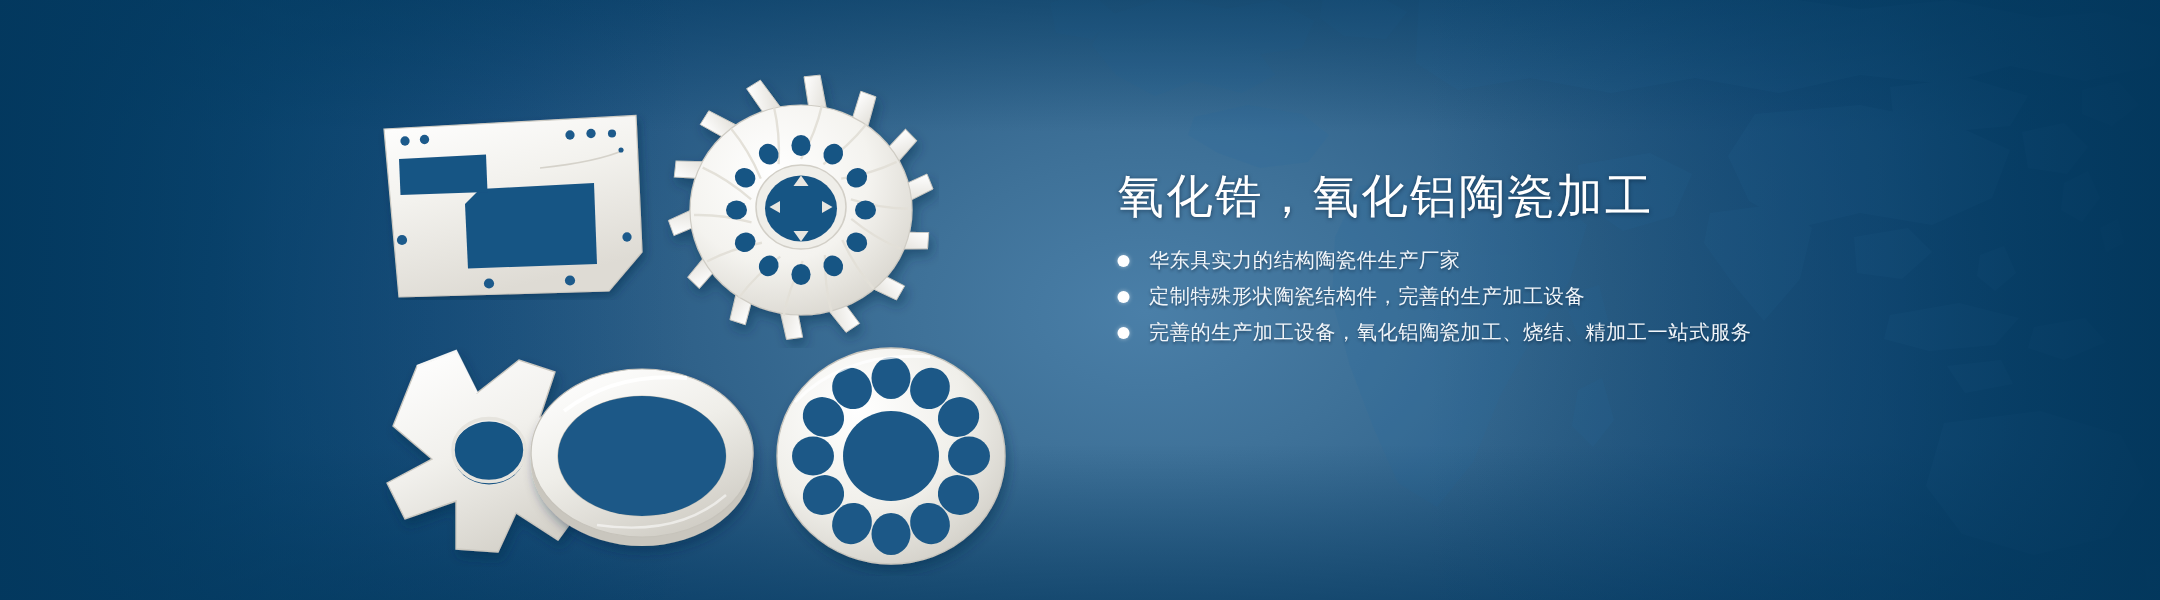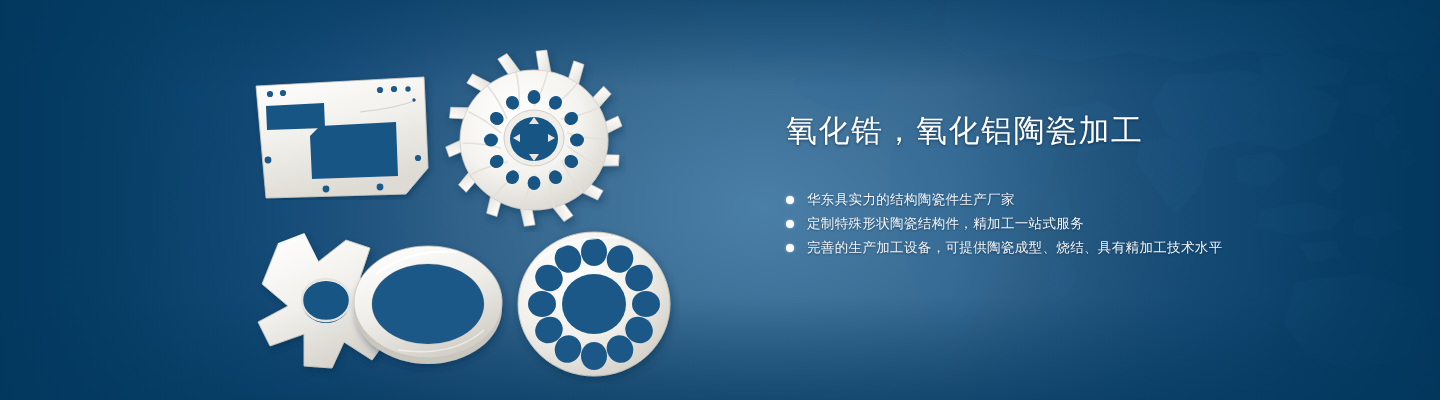--- a/index.html
+++ b/index.html
@@ -54,34 +54,34 @@
 
   #part-plate      { left:248px; top:72px;  width:190px; height:128px; }
   #part-impeller   { left:442px; top:48px;  width:184px; height:184px; }
   #part-cross      { left:248px; top:218px; width:180px; height:160px; }
   #part-ring       { left:332px; top:222px; width:190px; height:160px; }
   #part-perf-disc  { left:508px; top:224px; width:172px; height:160px; }
 
   
   .text-block {
     position:absolute;
-    left:786px; top:112px;
+    left:745px; top:112px;
     width:620px;
   }
   .headline {
     font-size:31px;
     line-height:1.22;
     color:#ffffff;
     letter-spacing:1.5px;
     font-weight:400;
     text-shadow:0 1px 3px rgba(0,20,40,.55);
     white-space:nowrap;
   }
   .bullets {
-    margin-top:40px;
+    margin-top:14px;
     list-style:none;
   }
   .bullet {
     display:flex;
     align-items:center;
     height:21px;
     margin-bottom:3px;
     white-space:nowrap;
   }
   .bullet-dot {
@@ -449,23 +449,23 @@
 
     <div class="headline">氧化锆，氧化铝陶瓷加工</div>
 
     <ul class="bullets">
       <li class="bullet">
         <span class="bullet-dot"></span>
         <span class="bullet-text">华东具实力的结构陶瓷件生产厂家</span>
       </li>
       <li class="bullet">
         <span class="bullet-dot"></span>
-        <span class="bullet-text">定制特殊形状陶瓷结构件，精加工一站式服务</span>
+        <span class="bullet-text">定制特殊形状陶瓷结构件，完善的生产加工设备</span>
       </li>
       <li class="bullet">
         <span class="bullet-dot"></span>
-        <span class="bullet-text">完善的生产加工设备，可提供陶瓷成型、烧结、具有精加工技术水平</span>
+        <span class="bullet-text">完善的生产加工设备，氧化铝陶瓷加工、烧结、精加工一站式服务</span>
       </li>
     </ul>
 
   </div>
 
 </div>
 
 </body></html>

